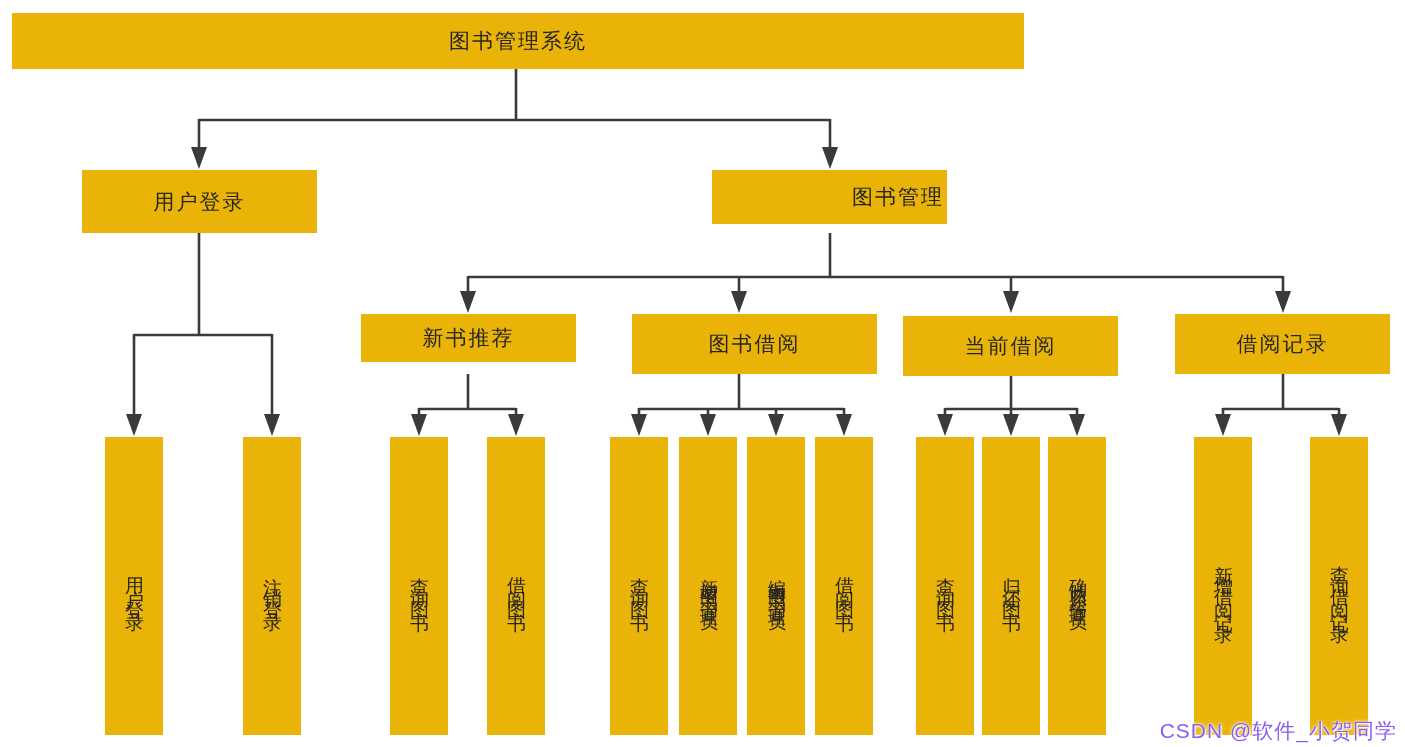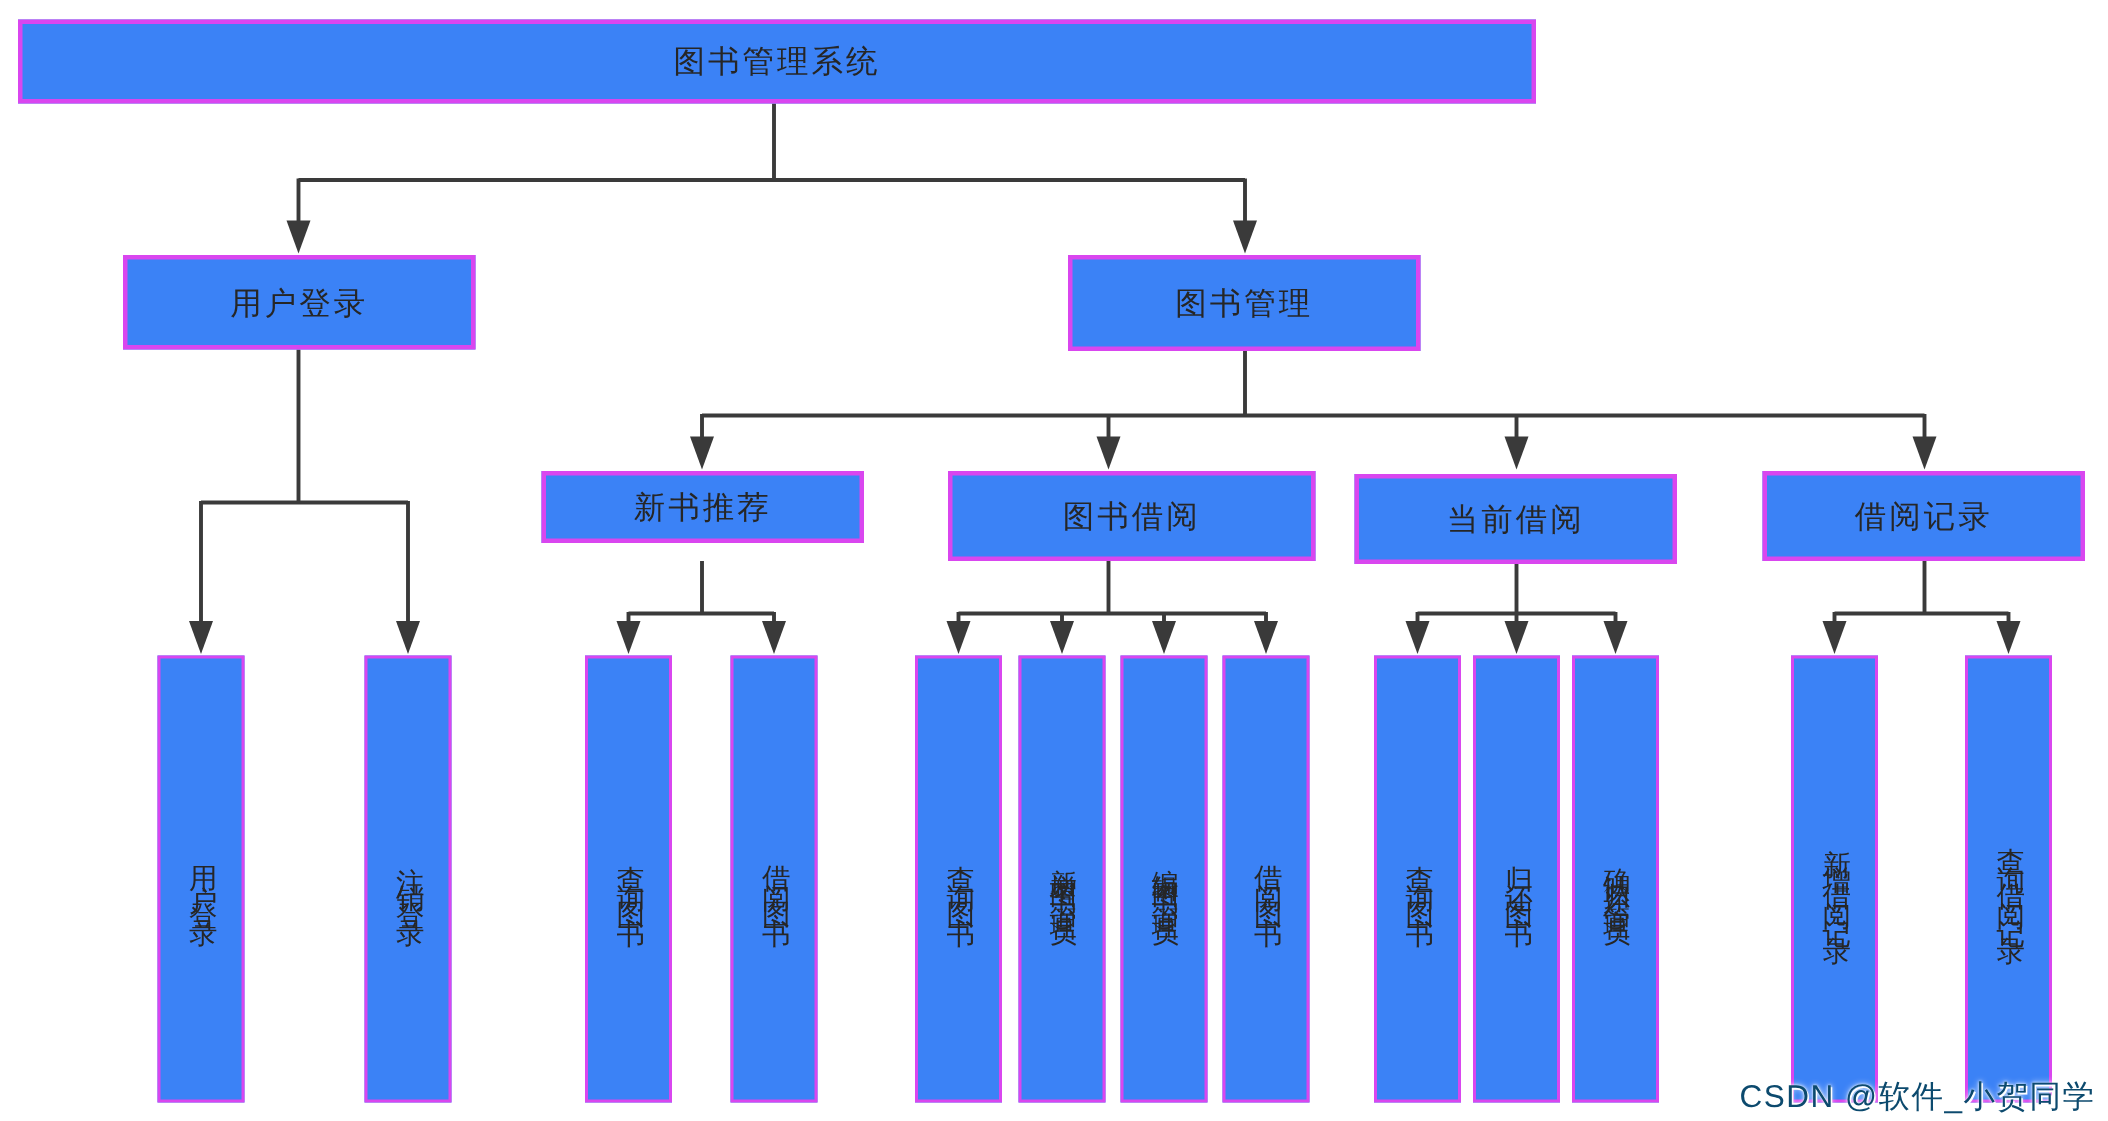--- a/index.html
+++ b/index.html
@@ -7,22 +7,22 @@
     position: relative;
     width: 1405px;
     height: 747px;
     background: #ffffff;
     font-family: "Liberation Sans", sans-serif;
     overflow: hidden;
   }
   .node {
     position: absolute;
     box-sizing: border-box;
-    border: 3px solid #d946ef;
-    background: #3b82f6;
+    border: 3px solid #eab308;
+    background: #eab308;
     display: flex;
     align-items: center;
     justify-content: center;
     font-size: 21px;
     color: #262626;
     letter-spacing: 2px;
     white-space: nowrap;
   }
   .leaf { border-width: 2.5px; }
   .vtext {
@@ -39,21 +39,21 @@
     left: 0; top: 0;
     width: 1405px; height: 747px;
     pointer-events: none;
   }
   .watermark {
     position: absolute;
     right: 8px;
     bottom: 2px;
     font-size: 21px;
     letter-spacing: 1px;
-    color: #0c4a6e;
+    color: #8b5cf6;
     text-shadow: 0 0 2px #ffffff, 0 0 4px #ffffff, 1px 1px 0 #ffffff;
   }
 </style>
 </head>
 <body>
 
 <div class="canvas">
 
   <svg class="connectors" viewBox="0 0 1405 747" xmlns="http://www.w3.org/2000/svg" fill="none" stroke="#3a3a3a" stroke-width="2.6">
 
@@ -131,21 +131,21 @@
     </g>
   </svg>
 
   <div class="node" style="left:12px; top:13px; width:1012px; height:56px;">
     <span>图书管理系统</span>
   </div>
 
   <div class="node" style="left:82px; top:170px; width:235px; height:63px;">
     <span>用户登录</span>
   </div>
-  <div class="node" style="left:712px; top:170px; width:235px; height:64px;">
+  <div class="node" style="left:712px; top:170px; width:235px; height:54px;justify-content:flex-end;">
     <span>图书管理</span>
   </div>
 
   <div class="node" style="left:361px; top:314px; width:215px; height:48px;">
     <span>新书推荐</span>
   </div>
   <div class="node" style="left:632px; top:314px; width:245px; height:60px;">
     <span>图书借阅</span>
   </div>
   <div class="node" style="left:903px; top:316px; width:215px; height:60px;">

